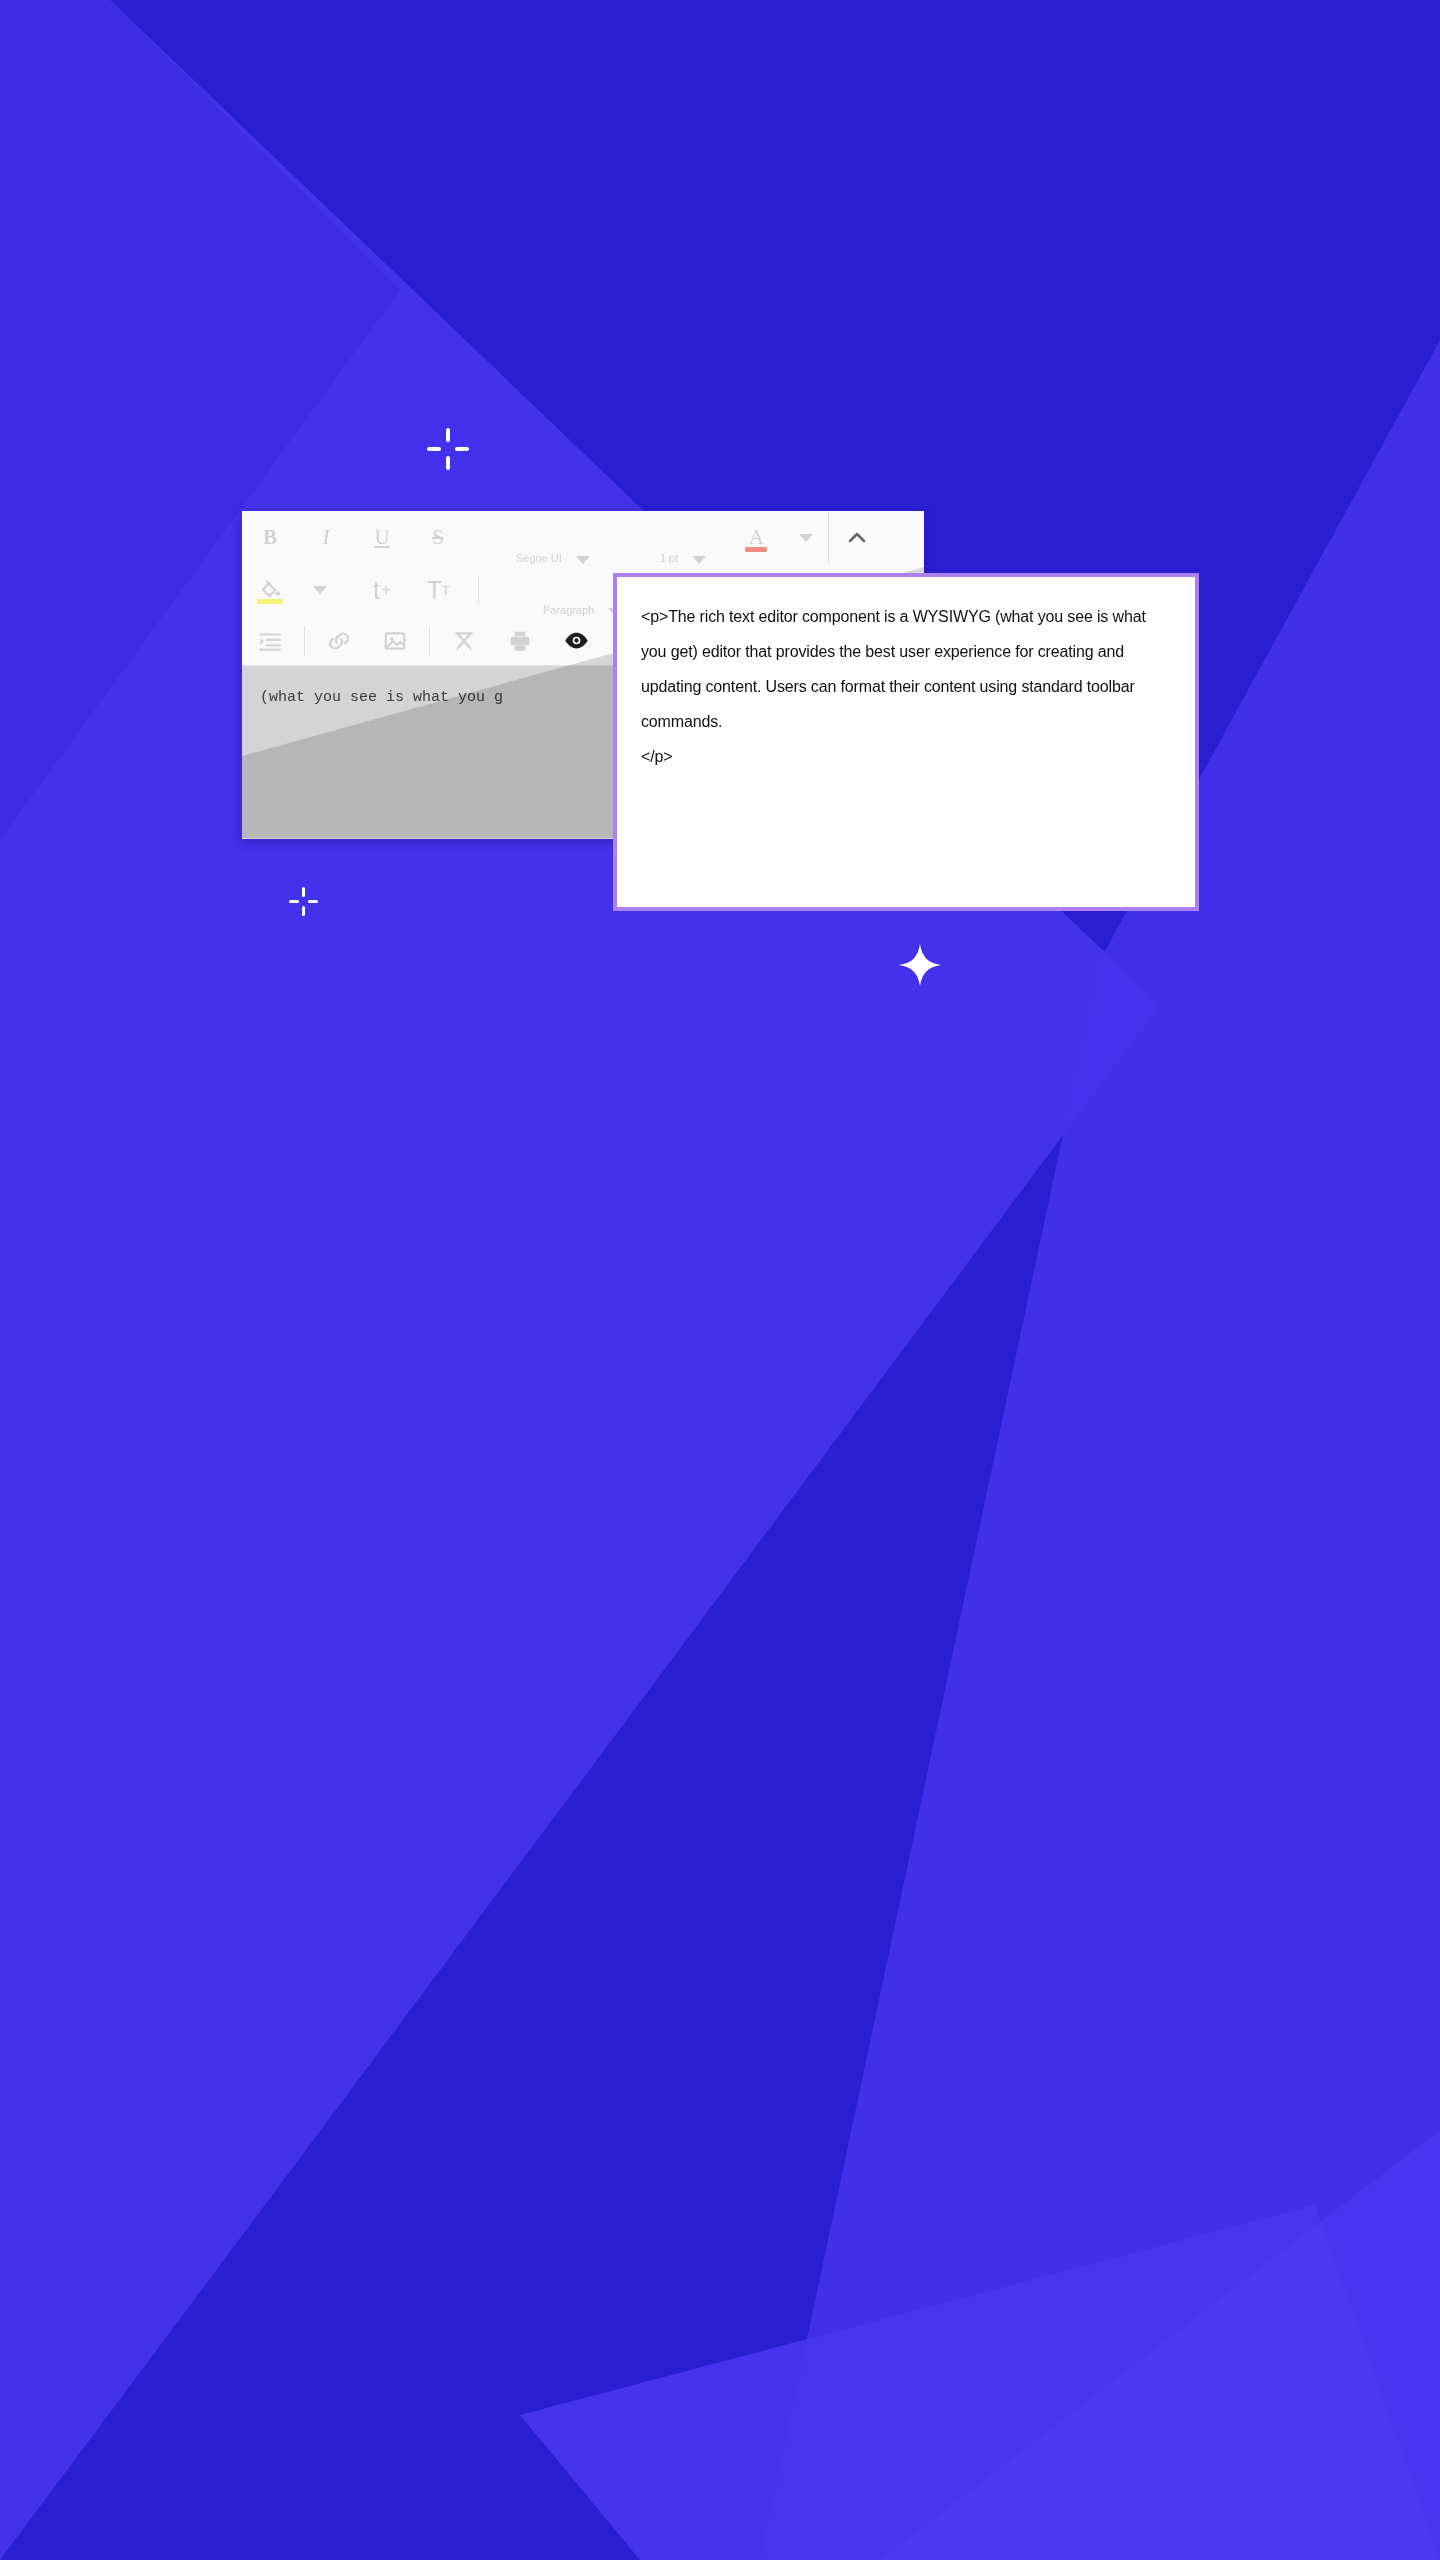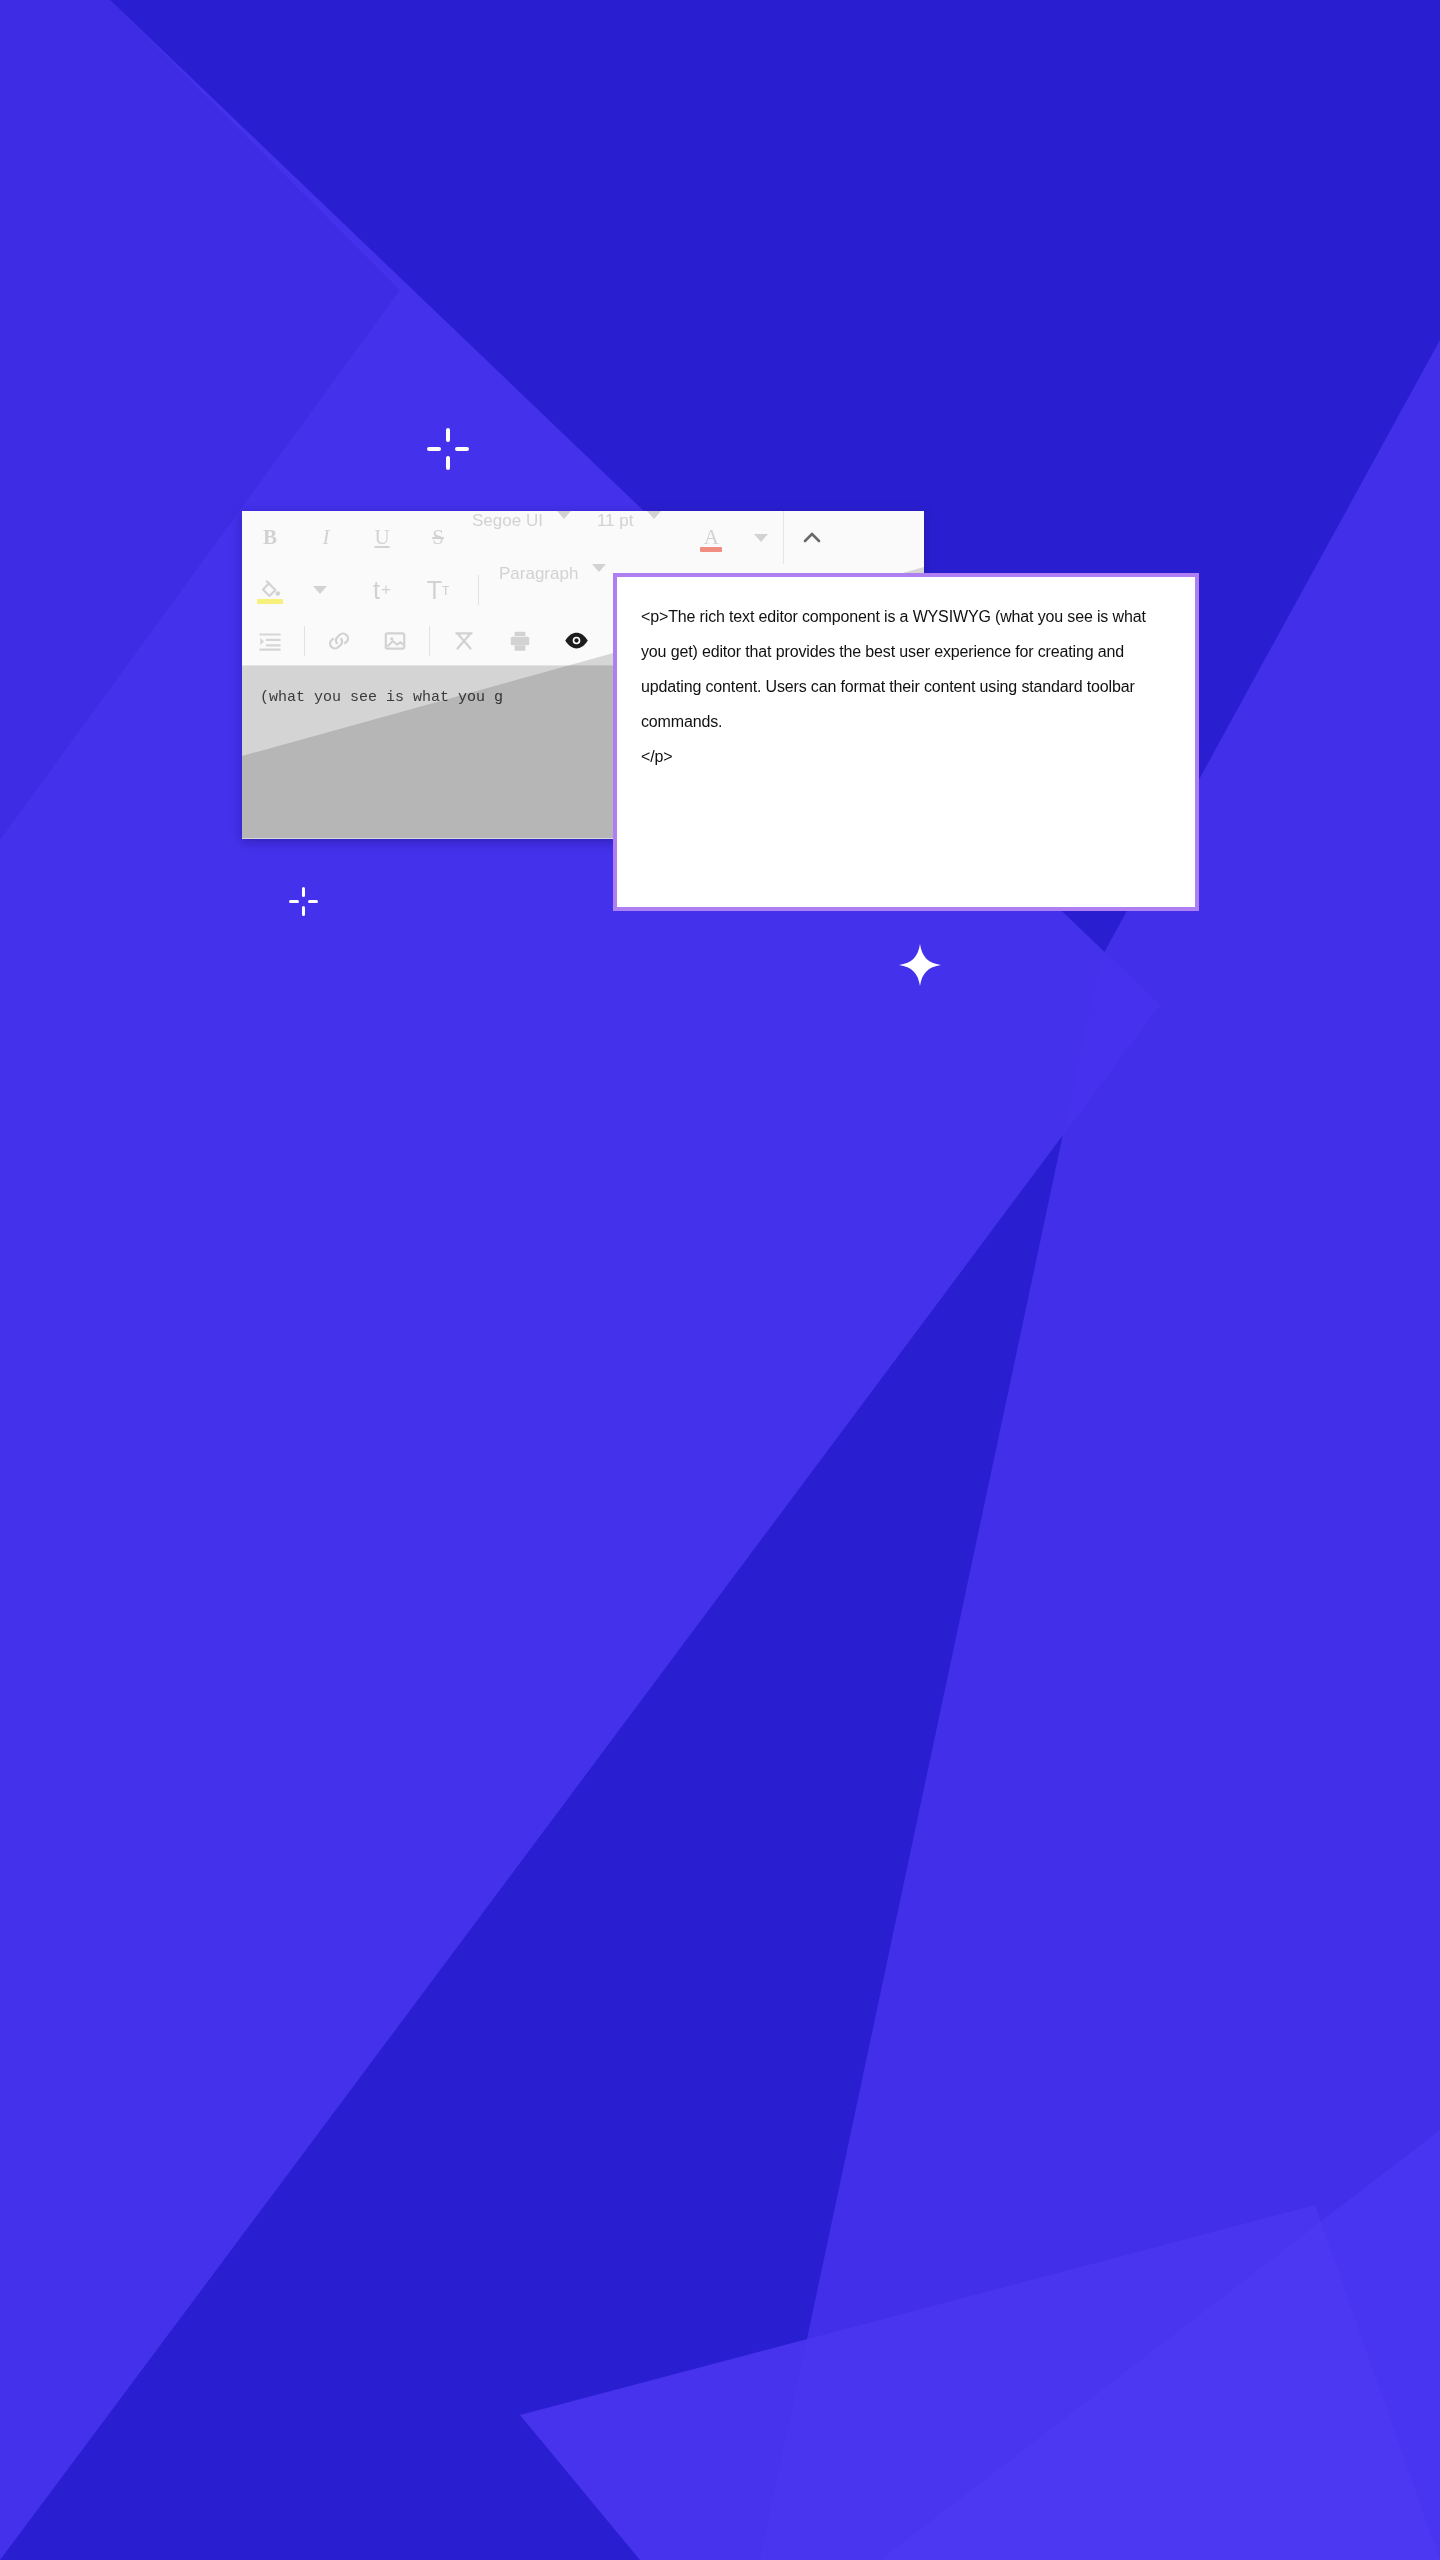--- a/index.html
+++ b/index.html
@@ -70,26 +70,27 @@
     justify-content: center;
     color: #d2d2d2;
     position: relative;
     flex: none;
   }
   .tb-btn.narrow { width: 44px; }
   .tb-btn.active { color: #2b2b2b; }
 
   .tb-label {
     color: #d2d2d2;
-    font-size: 17px;
+    font-size: 11px;
     display: flex;
-    align-items: flex-start;
+    align-items: flex-end;
     height: 100%;
     padding-left: 6px;
     flex: none;
+    margin-left: 44px;
   }
   .tb-label .caret { margin-left: 14px; }
 
   .caret {
     width: 0; height: 0;
     border-left: 7px solid transparent;
     border-right: 7px solid transparent;
     border-top: 8px solid currentColor;
     display: inline-block;
   }
@@ -219,21 +220,21 @@
     <div class="tb-btn">
       <span class="strike-glyph">S</span>
     </div>
 
     <div class="tb-label">
       <span>Segoe UI</span>
       <span class="caret"></span>
     </div>
 
     <div class="tb-label" style="padding-left:26px;">
-      <span>11 pt</span>
+      <span>1 pt</span>
       <span class="caret"></span>
     </div>
 
     <div class="tb-btn" style="margin-left:22px;">
       <span style="font-size:21px; font-family:'Liberation Serif',serif;">A</span>
       <span class="color-swatch" style="background:#f08d80;"></span>
     </div>
     <div class="tb-btn narrow">
       <span class="caret"></span>
     </div>

